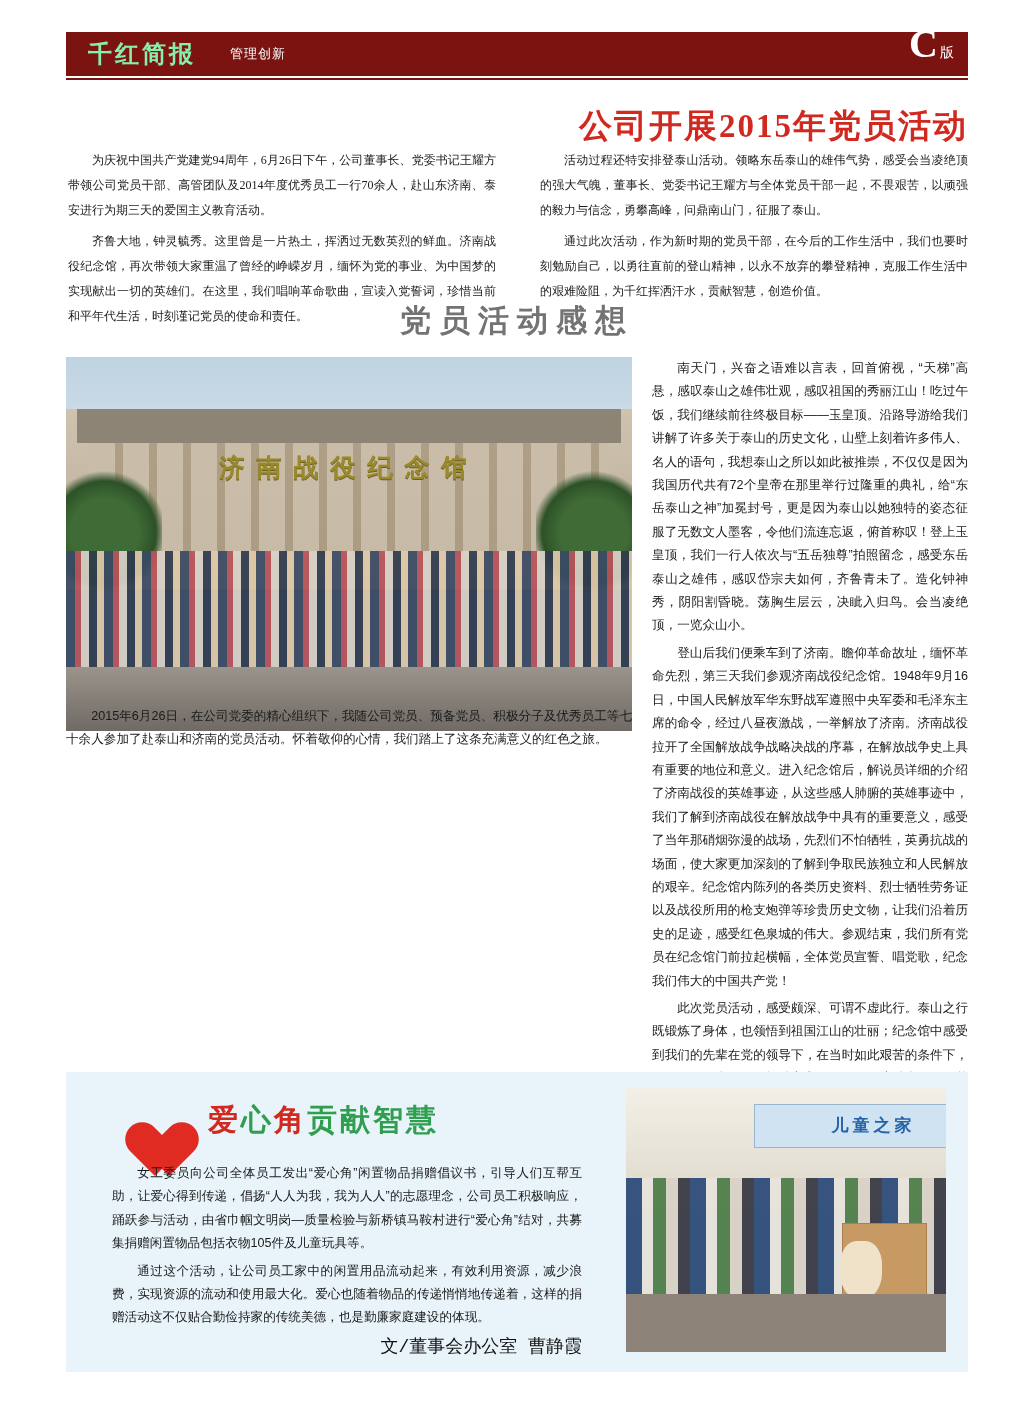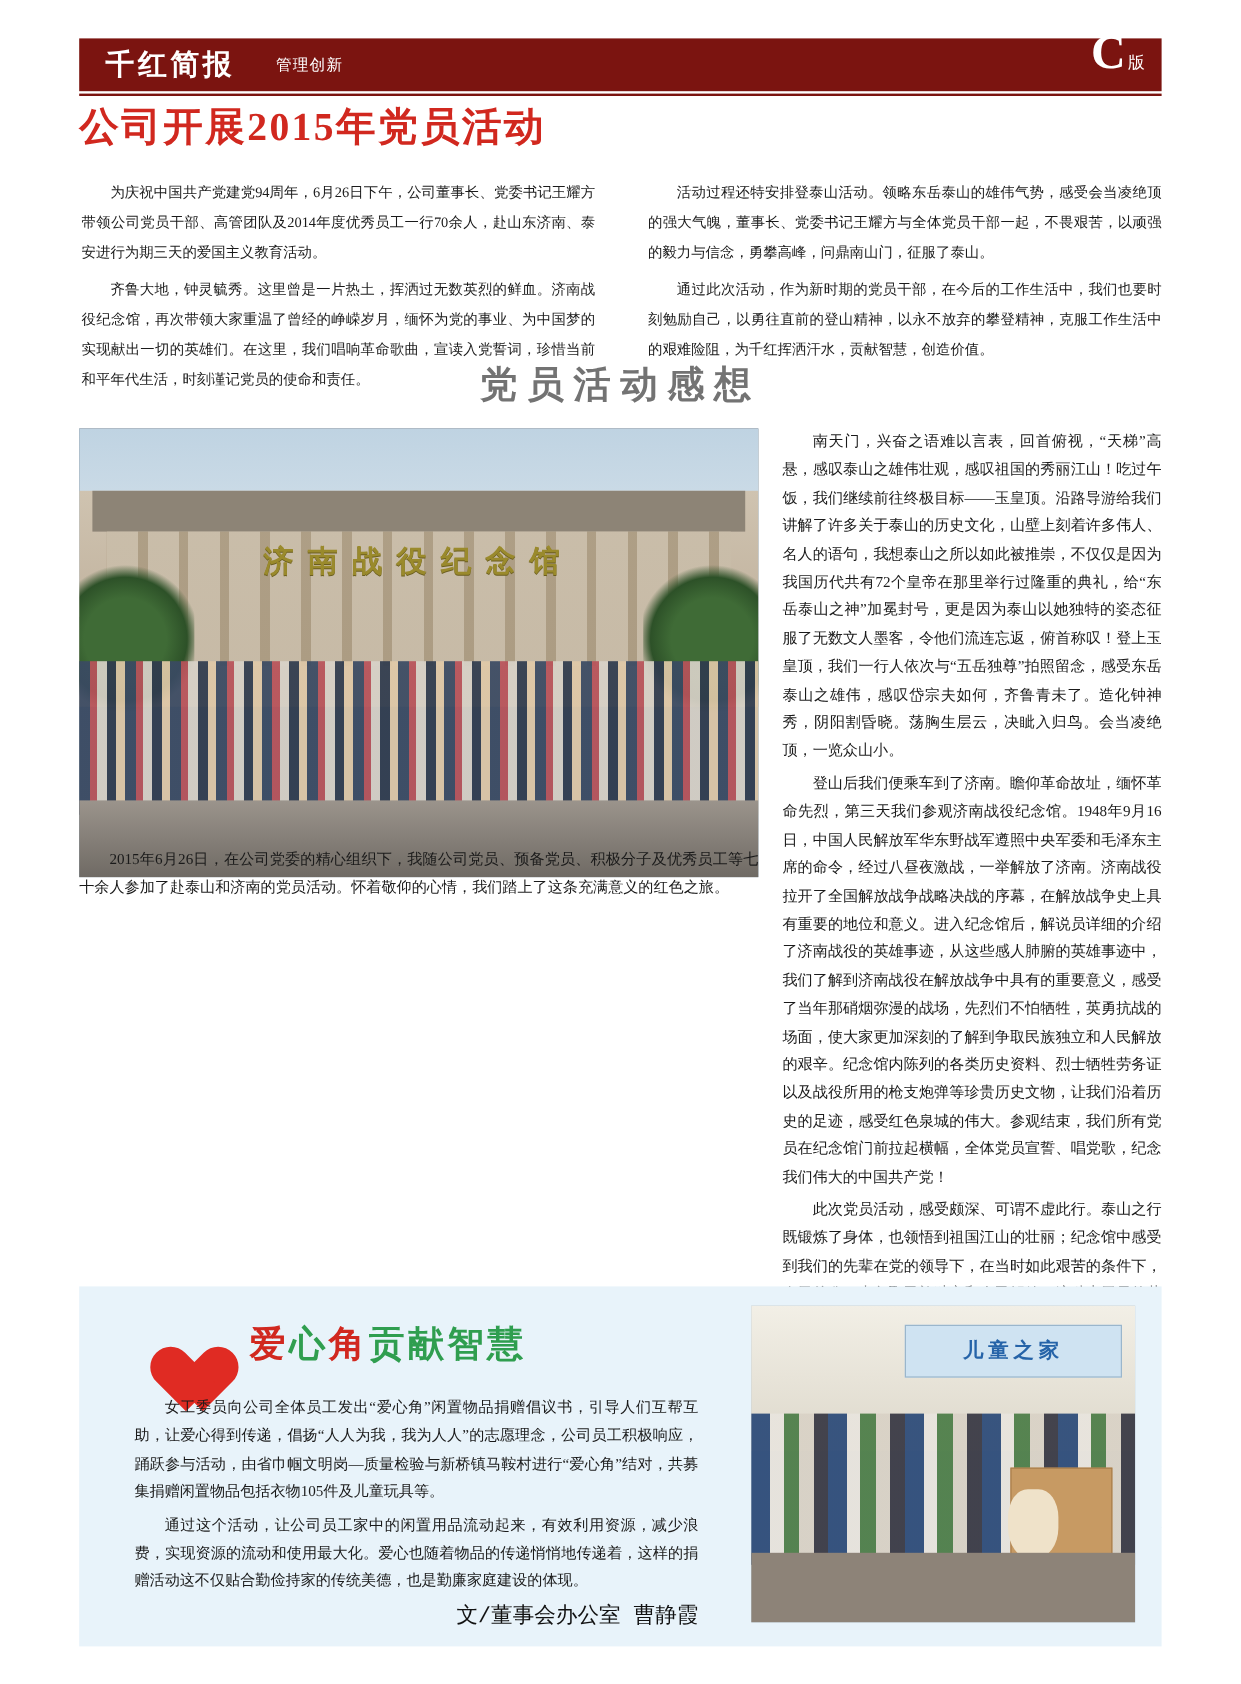--- a/index.html
+++ b/index.html
@@ -28,21 +28,21 @@
     position: absolute;
     left: 66px;
     top: 32px;
     width: 902px;
     height: 44px;
     background: #7b1410;
     display: flex;
     align-items: center;
   }
   .masthead-title {
-    color: #ffffff;
+    color: #86efac;
     font-size: 24px;
     font-weight: bold;
     letter-spacing: 3px;
     margin-left: 22px;
     font-family: "Liberation Serif", "DejaVu Serif", serif;
   }
   .masthead-sub {
     color: #ffffff;
     font-size: 13px;
     margin-left: 34px;
@@ -75,23 +75,23 @@
     top: 78px;
     width: 902px;
     height: 2px;
     background: #7b1410;
   }
 
   
   .headline {
     position: absolute;
     left: 66px;
-    top: 84px;
+    top: 104px;
     width: 902px;
-    text-align: left;
+    text-align: right;
     font-size: 33px;
     font-weight: bold;
     color: #d1281f;
     letter-spacing: 2px;
     font-family: "Liberation Serif", "DejaVu Serif", serif;
   }
 
   
   .intro-left {
     position: absolute;
@@ -202,21 +202,21 @@
     top: 357px;
     width: 316px;
   }
   p.body-sm {
     margin: 0 0 4px 0;
     font-size: 12.6px;
     line-height: 23.4px;
     text-indent: 2em;
     text-align: justify;
     color: #1a1a1a;
-    font-family: Liberation Serif, serif;
+    font-family: Liberation Sans, sans-serif;
   }
   .byline {
     text-align: right;
     font-size: 12.6px;
     margin-top: 6px;
     font-family: "Liberation Serif", serif;
   }
 
   
   .love-panel {
@@ -287,20 +287,21 @@
   .pl-wall {
     position:absolute; left:0; top:0; width:100%; height:46%;
     background: linear-gradient(#f2efe6,#ddd8cb);
   }
   .pl-sign {
     position:absolute; left:40%; top:6%; width:56%; height:16%;
     background:#cfe3f2; border:1px solid #9ab6cc;
     color:#2563a8; font-size:17px; font-weight:bold; letter-spacing:4px;
     display:flex; align-items:center; justify-content:center;
     font-family:"Liberation Serif",serif;
+    padding-left:29px;
   }
   .pl-floor {
     position:absolute; left:0; bottom:0; width:100%; height:22%;
     background:#8d8378;
   }
   .pl-people {
     position:absolute; left:0; bottom:18%; width:100%; height:48%;
     background: repeating-linear-gradient(90deg,
       #2f4d7a 0 16px,#e8e4dd 16px 27px,#4f7f4a 27px 40px,#d9d2c6 40px 52px,#3b3b46 52px 64px);
     opacity:.95;

